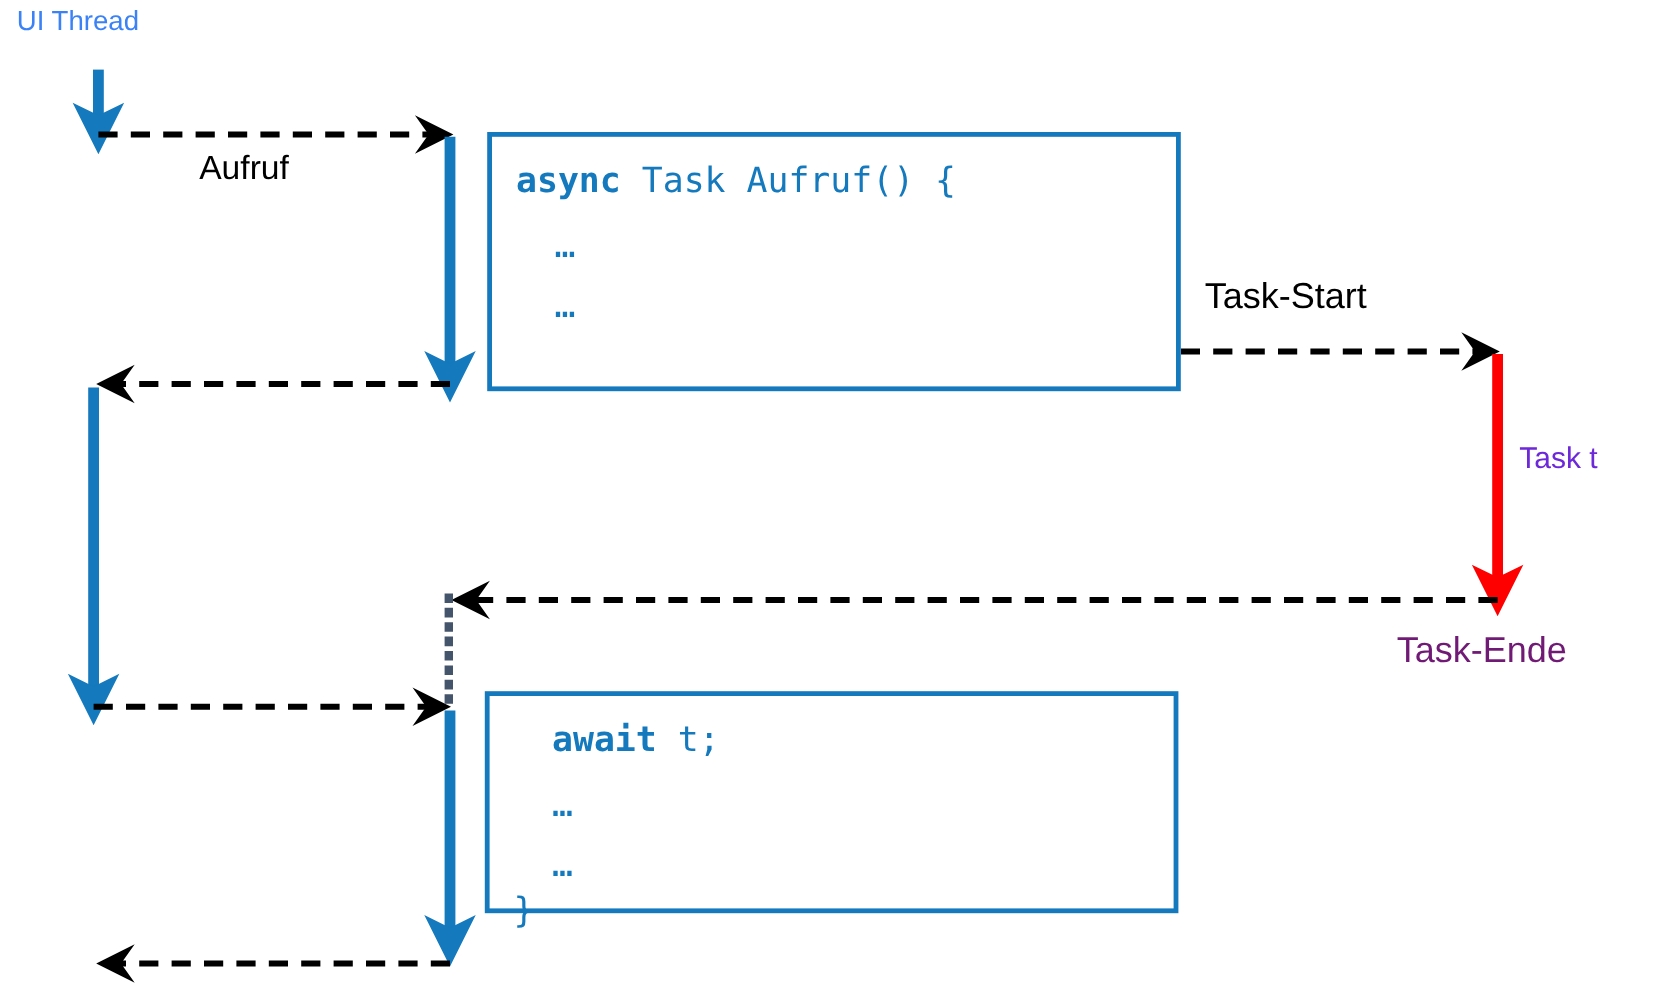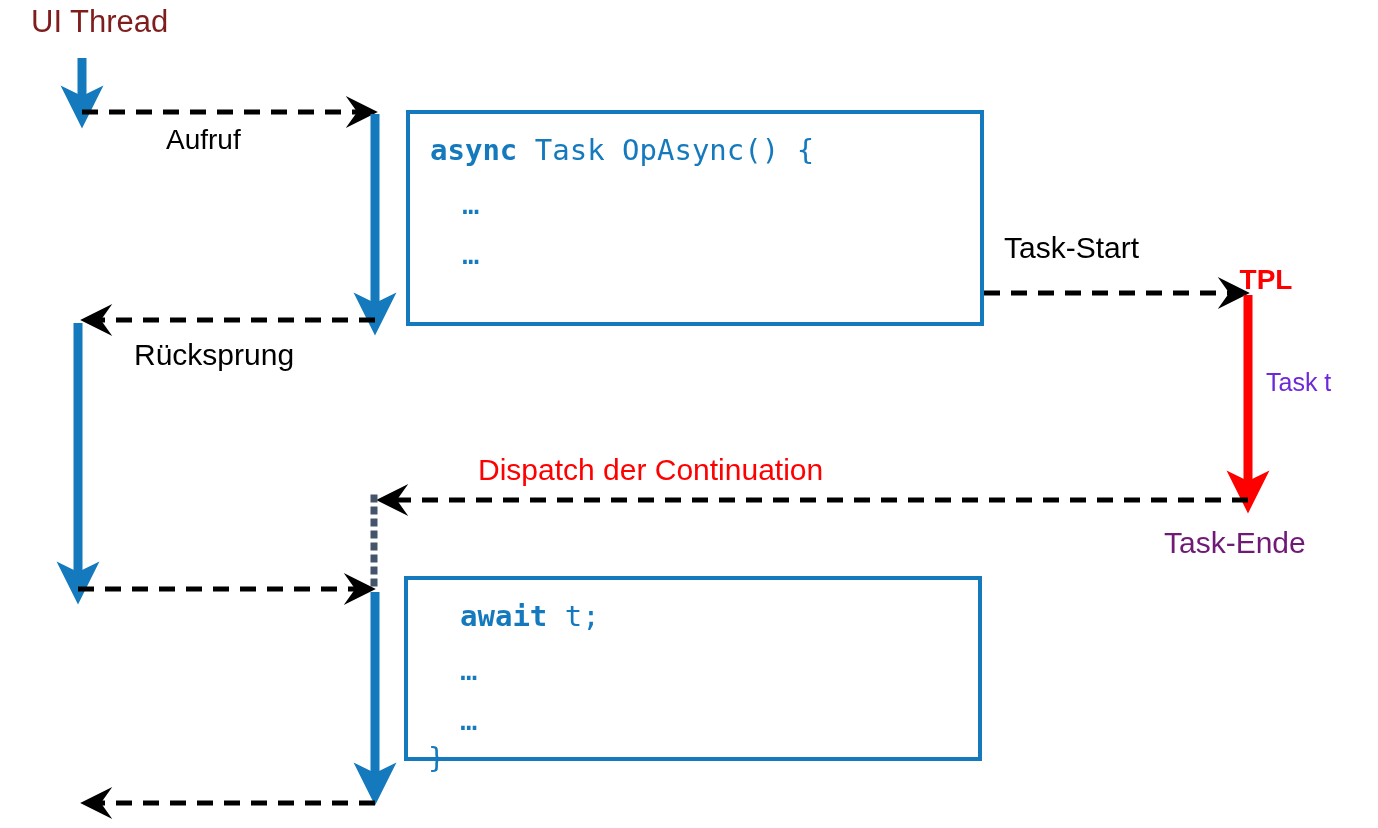--- a/index.html
+++ b/index.html
@@ -21,24 +21,24 @@
     top: 0;
     width: 1378px;
     height: 828px;
   }
   .lbl {
     position: absolute;
     white-space: pre;
     line-height: 1;
   }
   .lbl-ui-thread {
-    left: 31px;
+    left: 14px;
     top: 6px;
-    font-size: 31px;
-    color: #7f1d1d;
+    font-size: 23px;
+    color: #3b82f6;
   }
   .lbl-aufruf {
     left: 166px;
     top: 126px;
     font-size: 28px;
     color: #000000;
   }
   .lbl-ruecksprung {
     left: 134px;
     top: 340px;
@@ -156,36 +156,33 @@
 
     <line x1="375" y1="592" x2="375" y2="784" stroke="#1479bd" stroke-width="9" marker-end="url(#blueArrow)"></line>
 
     <line x1="375" y1="803" x2="86" y2="803" stroke="#000000" stroke-width="5" stroke-dasharray="16,11" marker-end="url(#blackArrow)"></line>
   </svg>
 
   <div class="lbl lbl-ui-thread">UI Thread</div>
 
   <div class="lbl lbl-aufruf">Aufruf</div>
 
-  <div class="lbl lbl-ruecksprung">Rücksprung</div>
 
   <div class="lbl lbl-task-start">Task-Start</div>
 
   <div class="lbl lbl-tpl-thread">
-    <div>TPL</div>
   </div>
 
   <div class="lbl lbl-task-t">Task t</div>
 
   <div class="lbl lbl-task-ende">Task-Ende</div>
 
-  <div class="lbl lbl-dispatch">Dispatch der Continuation</div>
 
   <div class="codebox" id="codebox-top">
-    <div class="code code-line-0"><b>async</b><span> Task OpAsync() {</span></div>
+    <div class="code code-line-0"><b>async</b><span> Task Aufruf() {</span></div>
     <div class="code code-line-1">…</div>
     <div class="code code-line-2">…</div>
   </div>
 
   <div class="codebox" id="codebox-bottom">
     <div class="code code-line-0"><b>await</b><span> t;</span></div>
     <div class="code code-line-1">…</div>
     <div class="code code-line-2">…</div>
     <div class="code code-line-3">}</div>
   </div>

